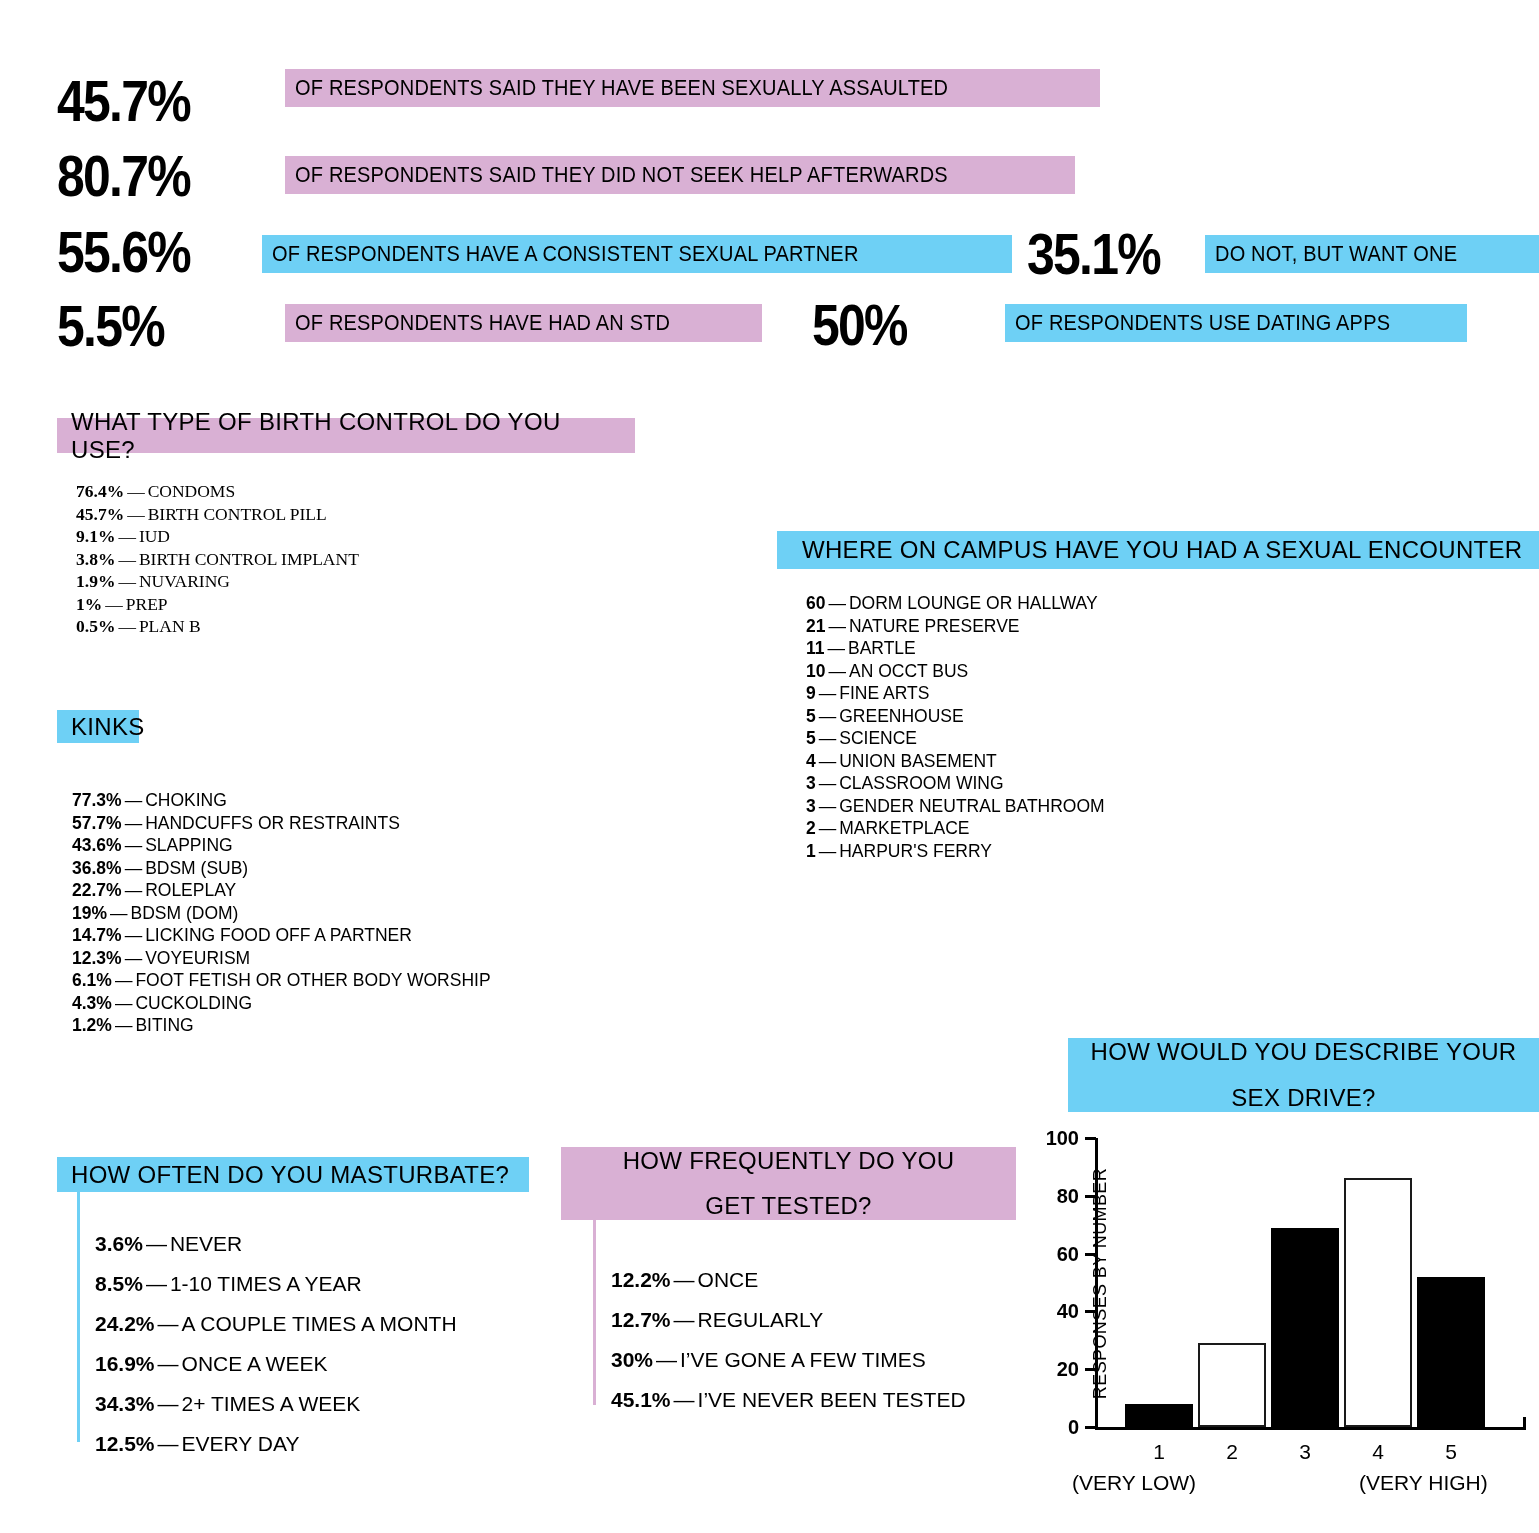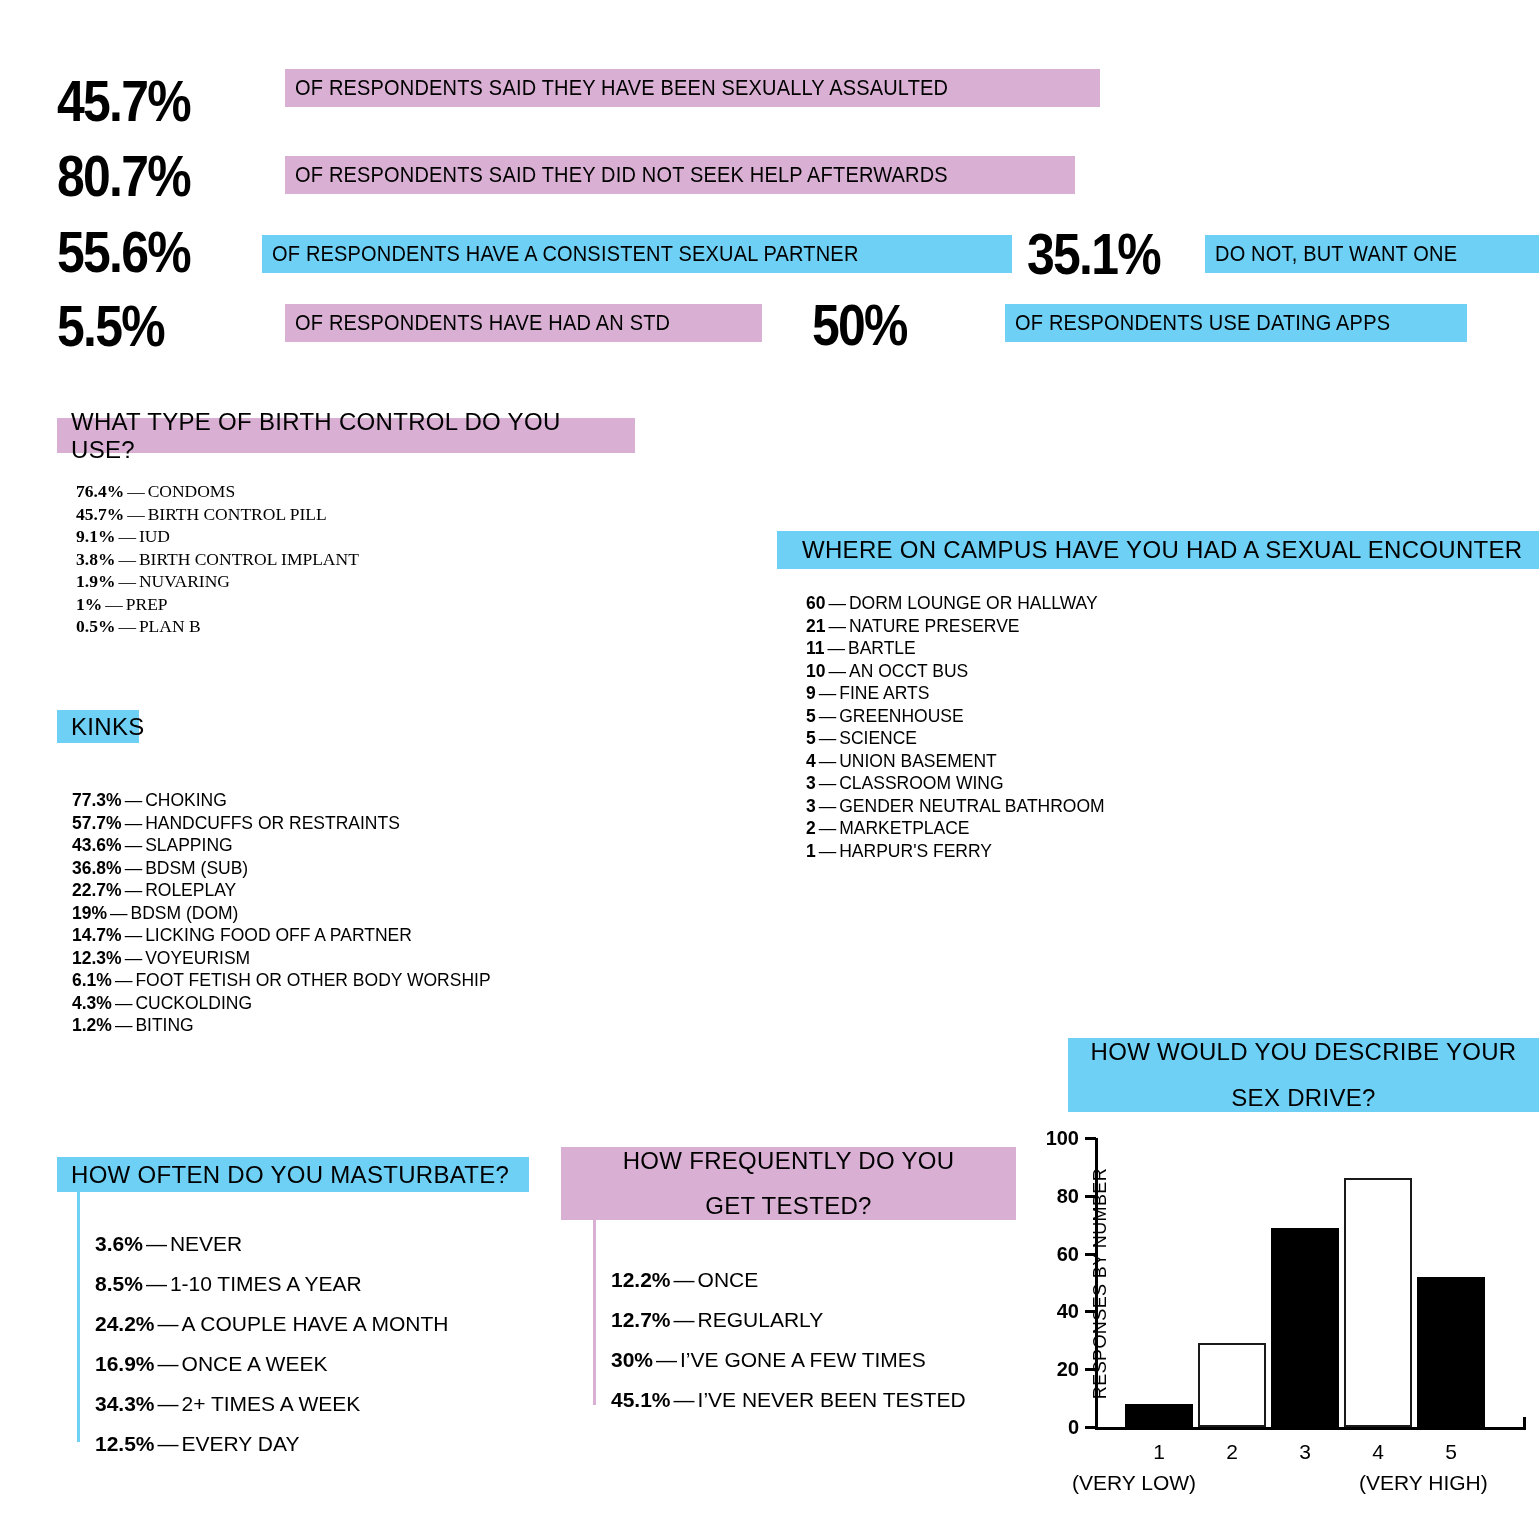--- a/index.html
+++ b/index.html
@@ -195,21 +195,21 @@
     <div class="row"><b>1</b><span class="dash">—</span><span>HARPUR'S FERRY</span></div>
   </div>
 
 <div class="sec-head blue" style="left:57px; top:1157px; width:472px; height:35px;">
   <span class="sec-head-txt">HOW OFTEN DO YOU MASTURBATE?</span>
 </div>
 <div class="vline blue" style="left:77px; top:1192px; height:250px;"></div>
 <div class="stat-list loose" id="list-masturbation" style="left:95px; top:1224px;">
     <div class="row"><b>3.6%</b><span class="dash">—</span><span>NEVER</span></div>
     <div class="row"><b>8.5%</b><span class="dash">—</span><span>1-10 TIMES A YEAR</span></div>
-    <div class="row"><b>24.2%</b><span class="dash">—</span><span>A COUPLE HAVE A MONTH</span></div>
+    <div class="row"><b>24.2%</b><span class="dash">—</span><span>A COUPLE TIMES A MONTH</span></div>
     <div class="row"><b>16.9%</b><span class="dash">—</span><span>ONCE A WEEK</span></div>
     <div class="row"><b>34.3%</b><span class="dash">—</span><span>2+ TIMES A WEEK</span></div>
     <div class="row"><b>12.5%</b><span class="dash">—</span><span>EVERY DAY</span></div>
   </div>
 
 <div class="sec-head pink center" style="left:561px; top:1147px; width:455px; height:73px; flex-direction:column;">
   <span class="sec-head-txt">HOW FREQUENTLY DO YOU</span>
   <span class="sec-head-txt">GET TESTED?</span>
 </div>
 <div class="vline pink" style="left:593px; top:1220px; height:185px;"></div>

